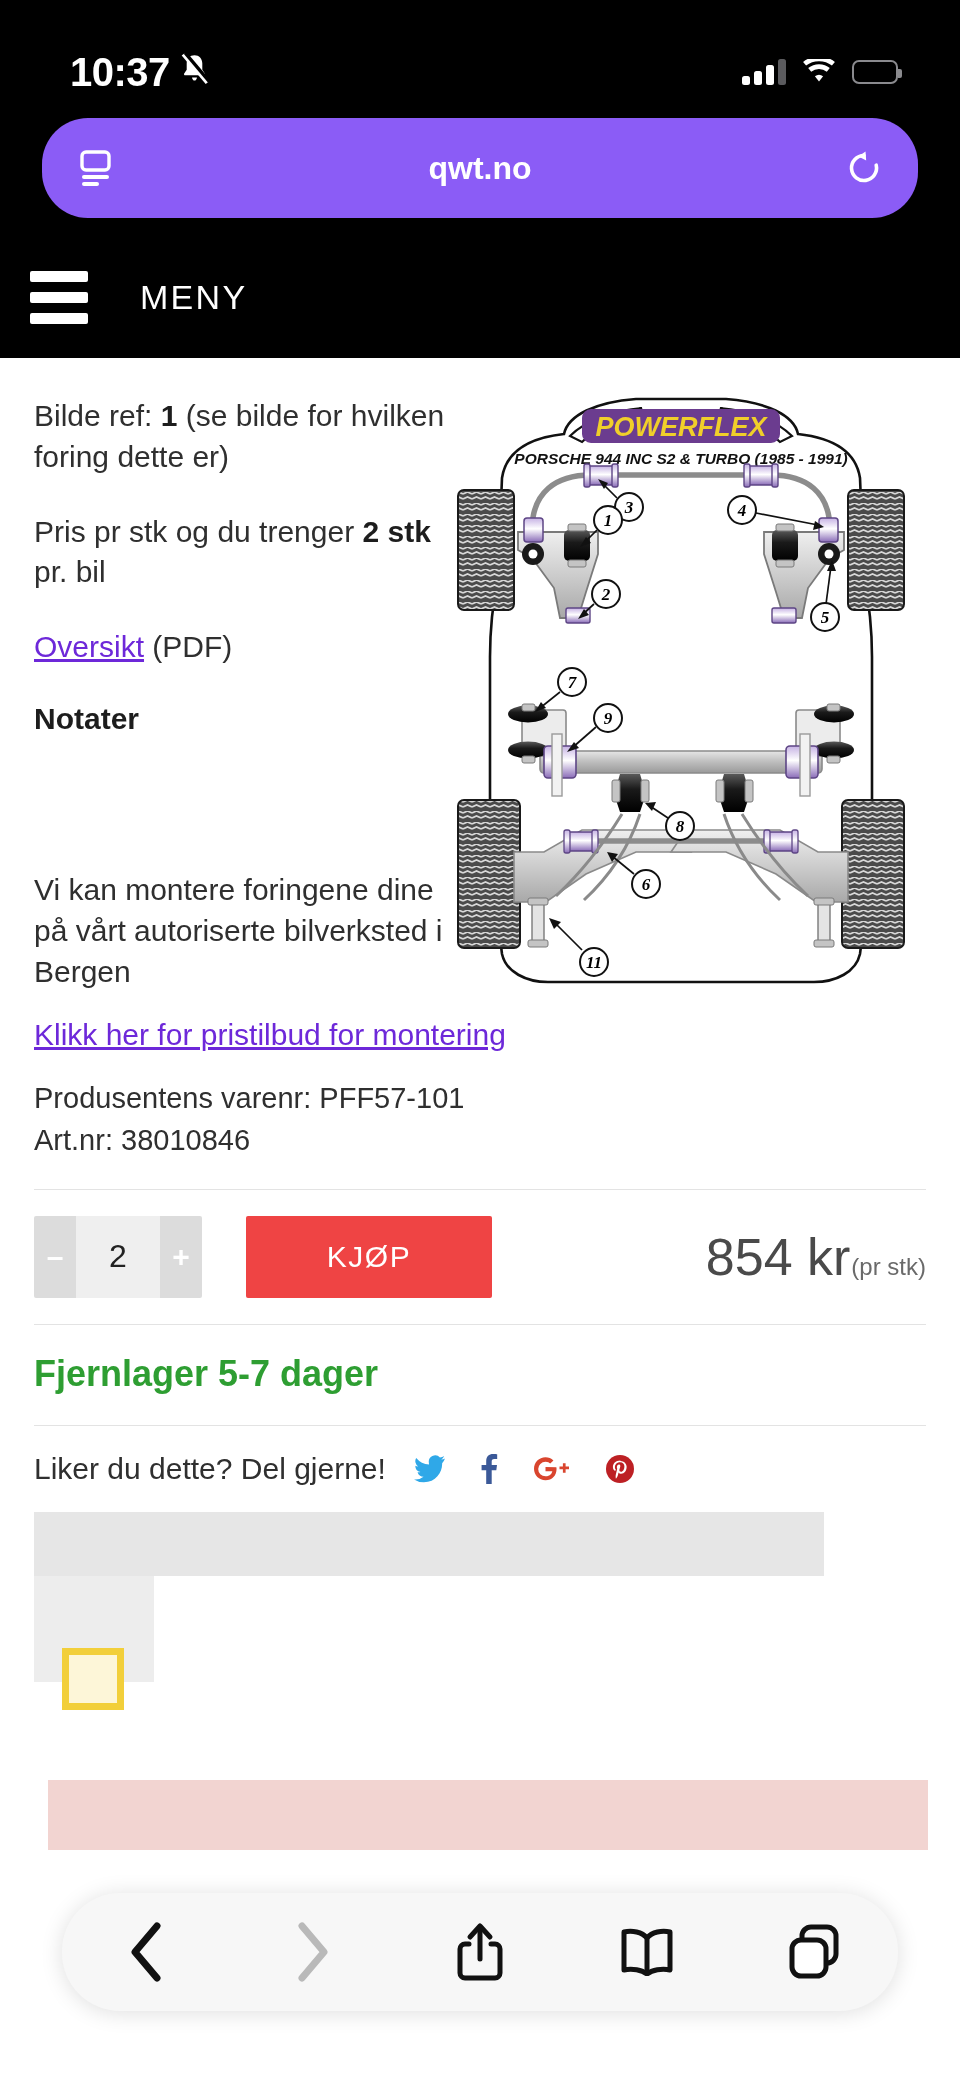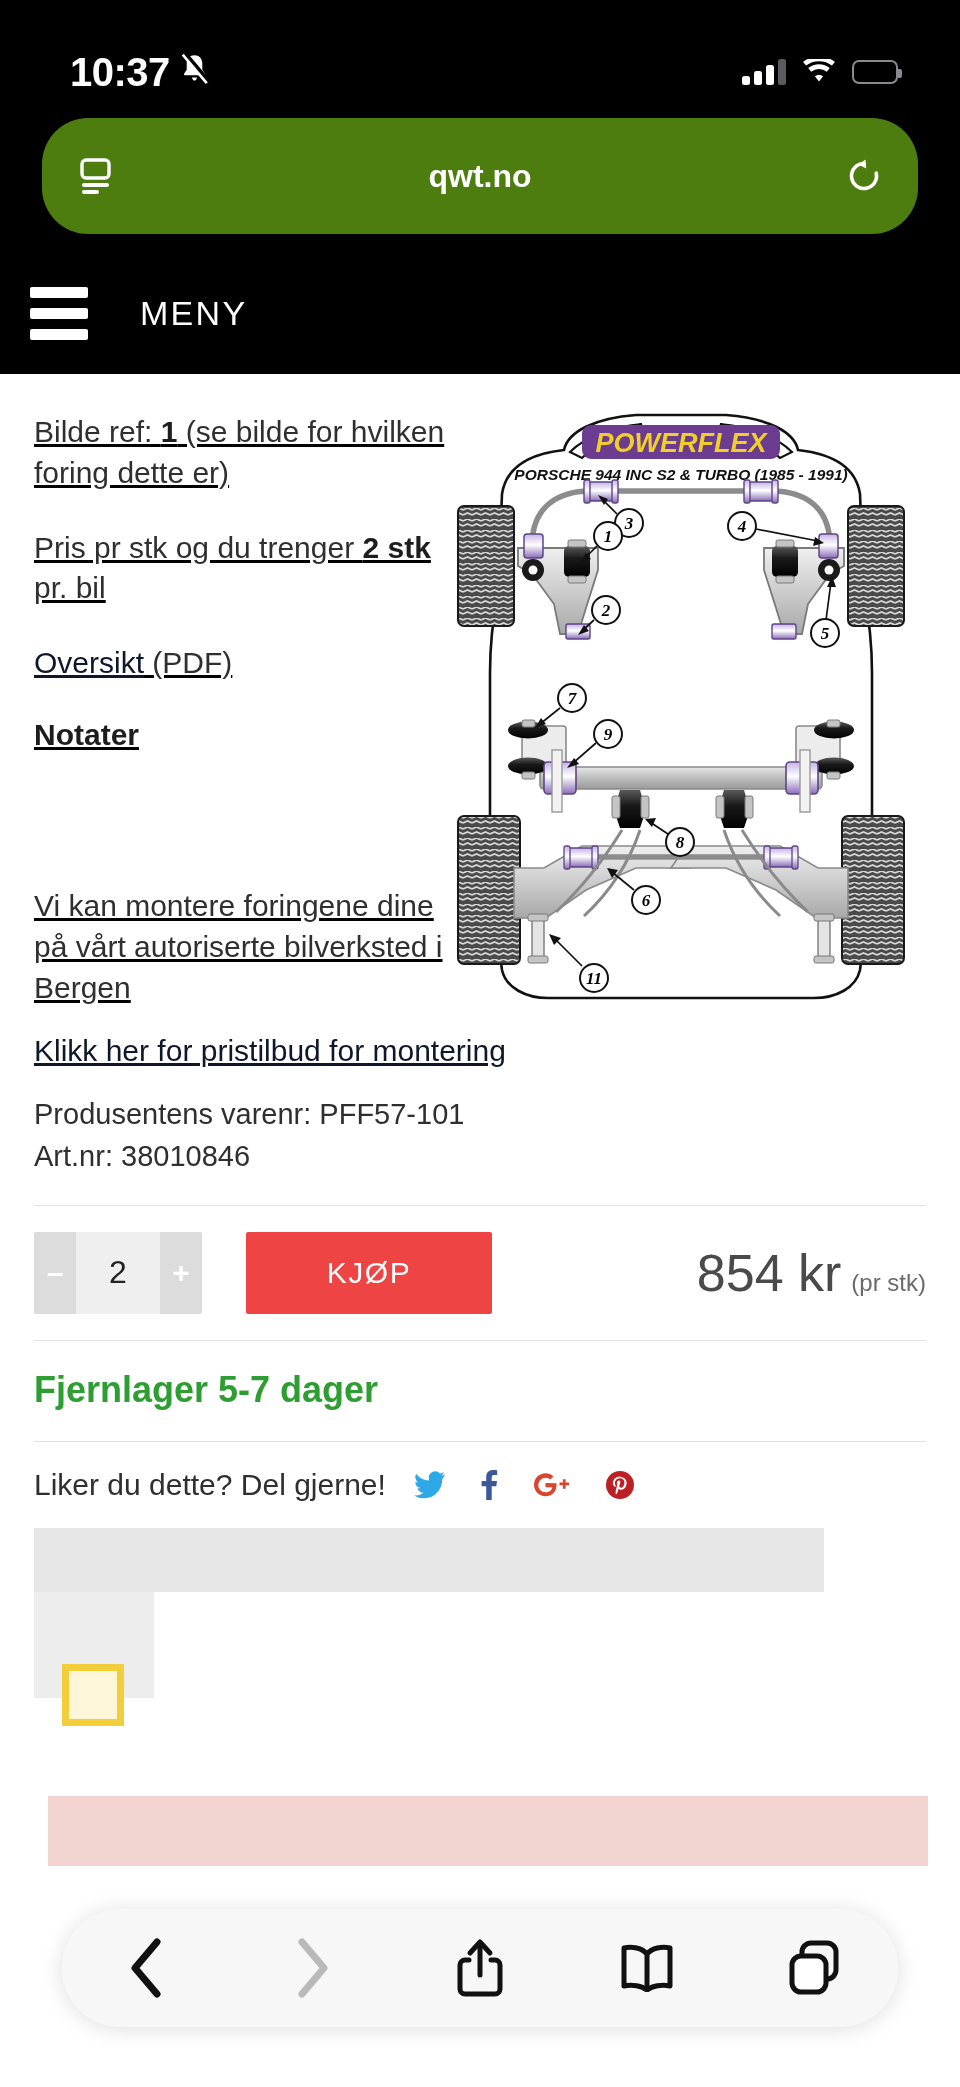--- a/index.html
+++ b/index.html
@@ -39,21 +39,21 @@
     width: 4px; height: 9px; background: #8a8a8e;
     border-radius: 0 2px 2px 0;
   }
   .battery-fill {
     height: 100%; width: 82%; background: #ffffff; border-radius: 3.5px;
   }
 
   
   .urlbar-wrap { padding: 0 42px 18px 42px; }
   .urlbar {
-    background: #4d7c0f; border-radius: 46px; height: 116px;
+    background: #8b5cf6; border-radius: 46px; height: 100px;
     display: flex; align-items: center; padding: 0 34px;
     position: relative;
   }
   .aa-icon { width: 46px; height: 42px; flex: 0 0 auto; }
   .url-text {
     position: absolute; left: 0; right: 0; text-align: center;
     color: #ffffff; font-size: 32px; font-weight: bold;
     letter-spacing: 0px; pointer-events: none;
   }
   .reload-icon { margin-left: auto; width: 40px; height: 40px; z-index: 2; }
@@ -71,30 +71,30 @@
     color: #ffffff; font-size: 34px; letter-spacing: 2.3px;
     margin-left: 52px; font-weight: 400;
   }
 
   
   .page {
     background: #ffffff; position: relative;
     height: calc(2087px - 118px - 110px - 122px);
   }
 
-  .content-cols { position: relative; padding: 0 34px; text-decoration: underline; }
+  .content-cols { position: relative; padding: 0 34px; }
 
   .left-col { width: 420px; padding-top: 38px; }
 
   .para {
     font-size: 30px; line-height: 1.36; color: #2f2f2f;
     margin-bottom: 34px;
   }
   .para b { font-weight: bold; color: #1d1d1d; }
-  .link-red { color: #0f172a; }
+  .link-red { color: #6d28d9; }
   .link-red.block { display: block; }
   .notater { font-size: 30px; font-weight: bold; color: #1d1d1d; margin-bottom: 30px; }
   .spacer-lg { height: 104px; }
 
   
   .diagram {
     position: absolute; top: 24px; left: 436px;
     width: 490px; height: 640px;
   }
   .diagram svg { width: 100%; height: 100%; display: block; }
@@ -125,21 +125,21 @@
     font-size: 32px; color: #222222;
   }
   .kjop-btn {
     margin-left: 44px; background: #ef4444; color: #ffffff;
     width: 246px; height: 82px; border: none; border-radius: 2px;
     font-size: 30px; letter-spacing: 1.5px;
     font-family: "Liberation Sans", sans-serif;
     display: flex; align-items: center; justify-content: center;
   }
   .price-wrap {
-    margin-left: auto; display: flex; align-items: baseline; gap: 10px;
+    margin-left: auto; display: flex; align-items: baseline; gap: 1px;
   }
   .price-main { font-size: 52px; color: #4a4a4a; font-weight: 400; }
   .price-sub { font-size: 24px; color: #6a6a6a; }
 
   
   .stock {
     padding: 28px 34px 30px 34px;
     color: #2e9e32; font-size: 36px; font-weight: bold;
   }
 

